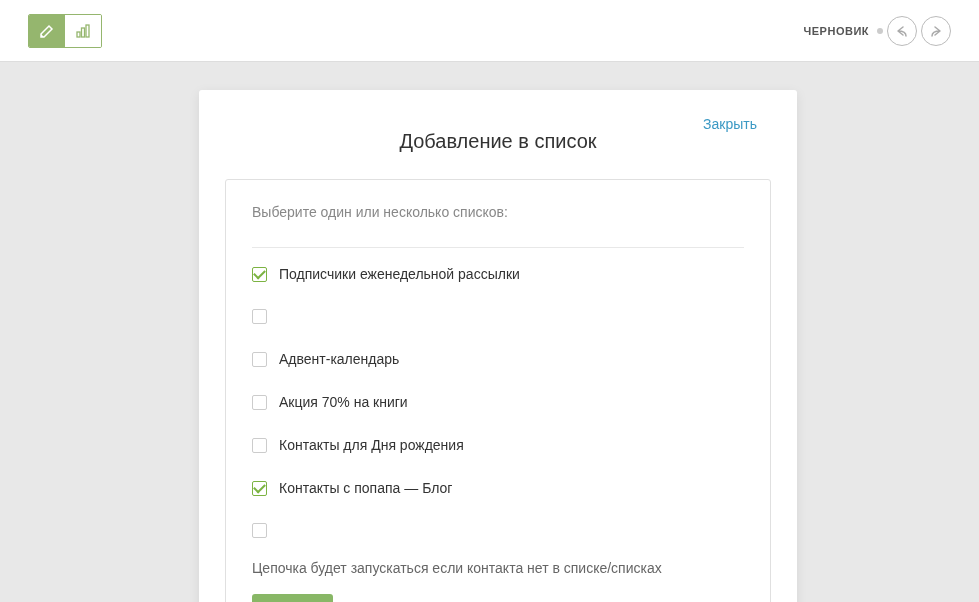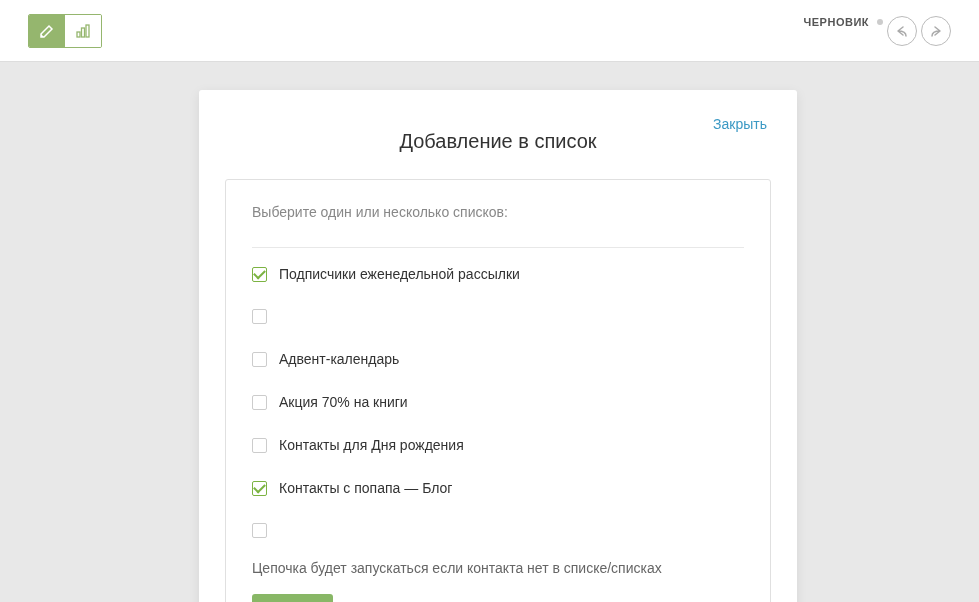--- a/index.html
+++ b/index.html
@@ -35,21 +35,21 @@
       background: #fff;
       cursor: pointer;
     }
     .mode-btn.active {
       background: #95b66e;
     }
     .mode-btn svg { display: block; }
     .topbar-right {
       margin-left: auto;
       display: flex;
-      align-items: flex-start;
+      align-items: center;
       gap: 4px;
     }
     .status-label {
       font-size: 11px;
       font-weight: 700;
       color: #555;
       letter-spacing: 0.5px;
       display: flex;
       align-items: center;
       gap: 8px;
@@ -116,21 +116,21 @@
       text-align: center;
       position: relative;
     }
     .modal-title {
       font-size: 20px;
       font-weight: 400;
       color: #333;
     }
     .modal-close {
       position: absolute;
-      right: 30px;
+      right: 40px;
       top: 26px;
       color: #3b99c4;
       font-size: 14px;
       cursor: pointer;
     }
     .modal-body {
       margin: 26px 26px 26px 26px;
       border: 1px solid #e0e0e0;
       border-radius: 3px;
       padding: 24px 26px;

